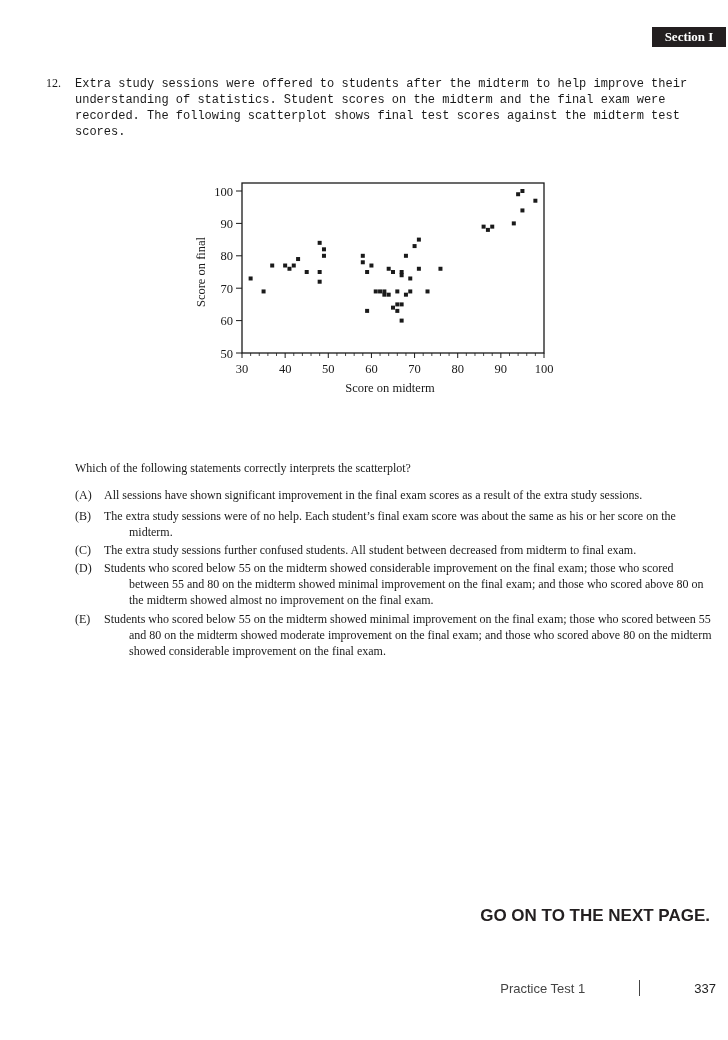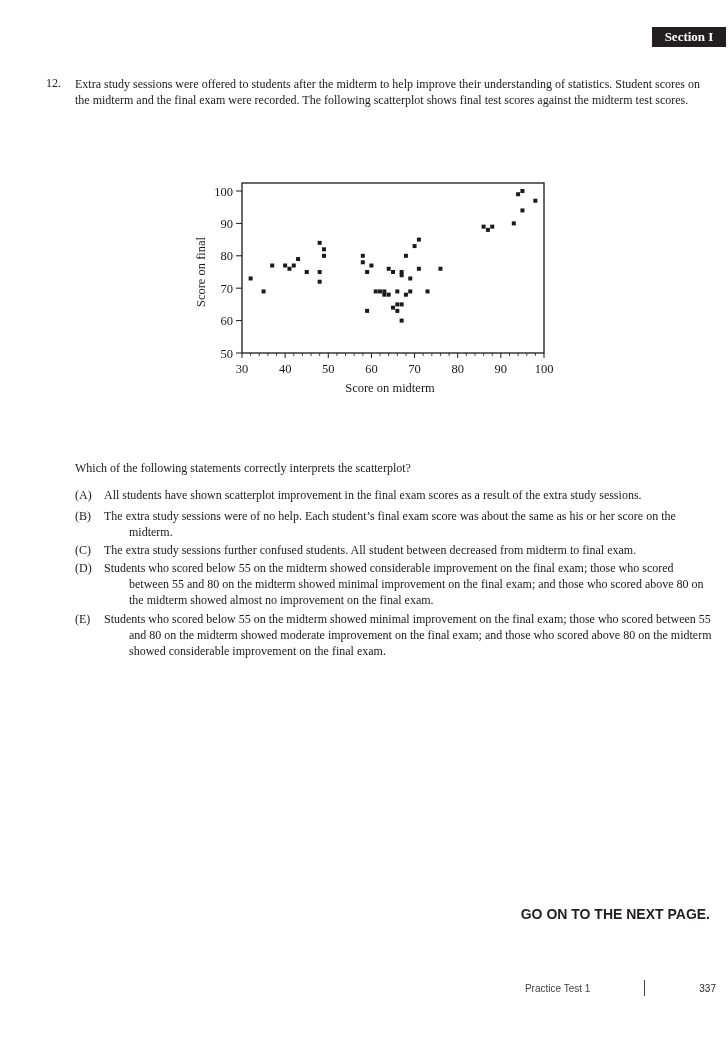--- a/index.html
+++ b/index.html
@@ -2,30 +2,30 @@
 <html><head>
 <meta charset="utf-8">
 <style>
   html, body { margin: 0; padding: 0; background: #ffffff; }
   body { width: 728px; height: 1040px; position: relative; overflow: hidden;
          font-family: "Liberation Serif", "DejaVu Serif", serif; color: #1a1a1a; }
   .section-badge { position: absolute; left: 636px; top: 27px; width: 74px; height: 20px;
          background: #231f20; color: #fff; font-weight: bold; font-size: 13px;
          text-align: center; line-height: 20px; margin-left: 16px; }
   .q-number { position: absolute; left: 46px; top: 76px; font-size: 12px; }
-  .q-stem { position: absolute; left: 75px; top: 76px; width: 640px; font-size: 12px; line-height: 16px; }
+  .q-stem { position: absolute; left: 75px; top: 76px; width: 640px; font-size: 12px; line-height: 16px; font-family: Liberation Mono, monospace; }
   .chart { position: absolute; left: 0; top: 0; }
   .prompt { position: absolute; left: 75px; top: 461px; font-size: 12px; }
   .choice { position: absolute; left: 75px; width: 640px; font-size: 12px; line-height: 16px; }
   .choice .letter { position: absolute; left: 0; top: 0; }
   .choice .text { display: block; padding-left: 54px; text-indent: -25px; margin-left: 0; }
   .go-on { position: absolute; right: 18px; top: 906px; font-family: "Liberation Sans", "DejaVu Sans", sans-serif;
-           font-weight: bold; font-size: 14px; color: #231f20; }
+           font-weight: bold; font-size: 17px; color: #231f20; }
   .footer { position: absolute; right: 12px; top: 980px; font-family: "Liberation Sans", "DejaVu Sans", sans-serif;
-            font-size: 10px; color: #444; display: flex; align-items: center; gap: 46px; }
+            font-size: 13px; color: #444; display: flex; align-items: center; gap: 46px; }
   .footer .divider { width: 1px; height: 16px; background: #444; margin: 0 8px; }
   .footer .page { font-weight: normal; color: #222; }
   svg text { font-family: "Liberation Serif", "DejaVu Serif", serif; fill: #1a1a1a; }
 </style>
 </head>
 <body>
 
 <div class="section-badge">Section I</div>
 
 <div class="q-number">12.</div>
@@ -146,21 +146,21 @@
       <rect x="533.3714285714286" y="198.72" width="4" height="4" fill="#1a1a1a"></rect>
     </g>
   <text id="xlabel" x="390" y="392" font-size="12.5" text-anchor="middle">Score on midterm</text>
   <text id="ylabel" x="0" y="0" font-size="12.5" text-anchor="middle" transform="translate(205,272) rotate(-90)">Score on final</text>
 </svg>
 
 <div class="prompt">Which of the following statements correctly interprets the scatterplot?</div>
 
 <div class="choice" style="top:487px;">
   <span class="letter">(A)</span>
-  <span class="text">All students have shown scatterplot improvement in the final exam scores as a result of the extra study sessions.</span>
+  <span class="text">All sessions have shown significant improvement in the final exam scores as a result of the extra study sessions.</span>
 </div>
 <div class="choice" style="top:508px;">
   <span class="letter">(B)</span>
   <span class="text">The extra study sessions were of no help. Each student’s final exam score was about the same as his or her score on the midterm.</span>
 </div>
 <div class="choice" style="top:542px;">
   <span class="letter">(C)</span>
   <span class="text">The extra study sessions further confused students. All student between decreased from midterm to final exam.</span>
 </div>
 <div class="choice" style="top:560px;">

